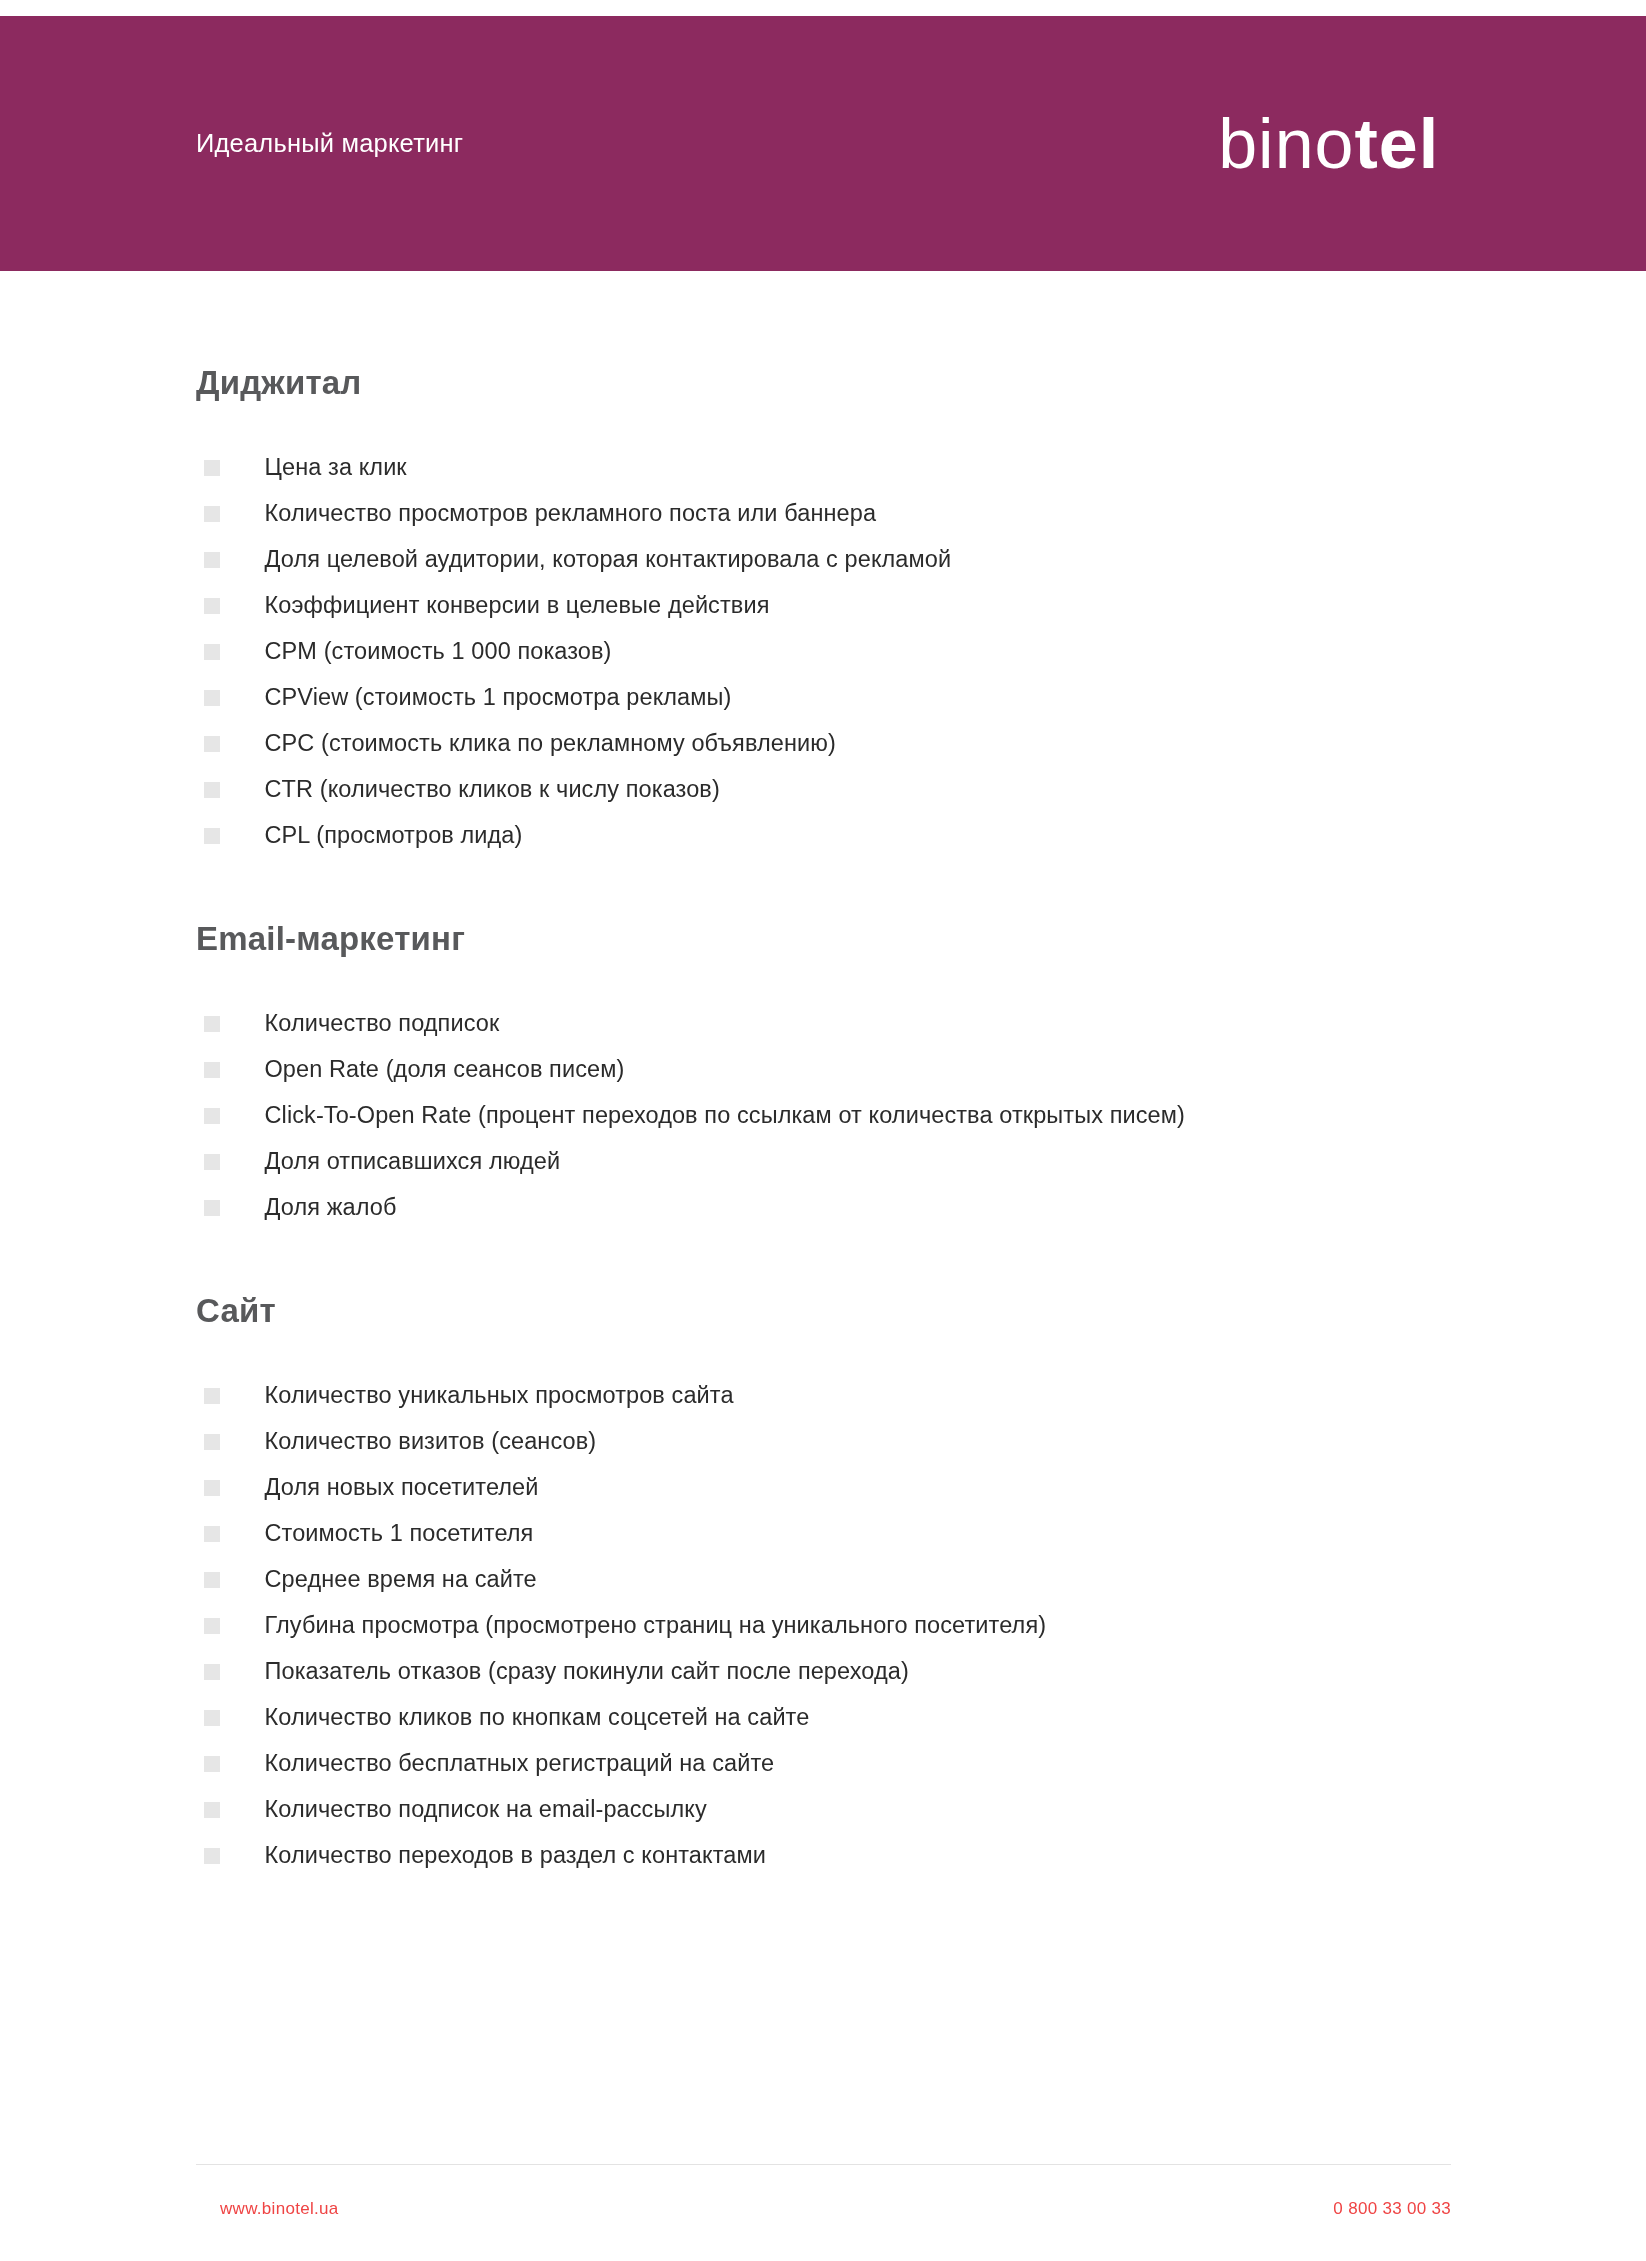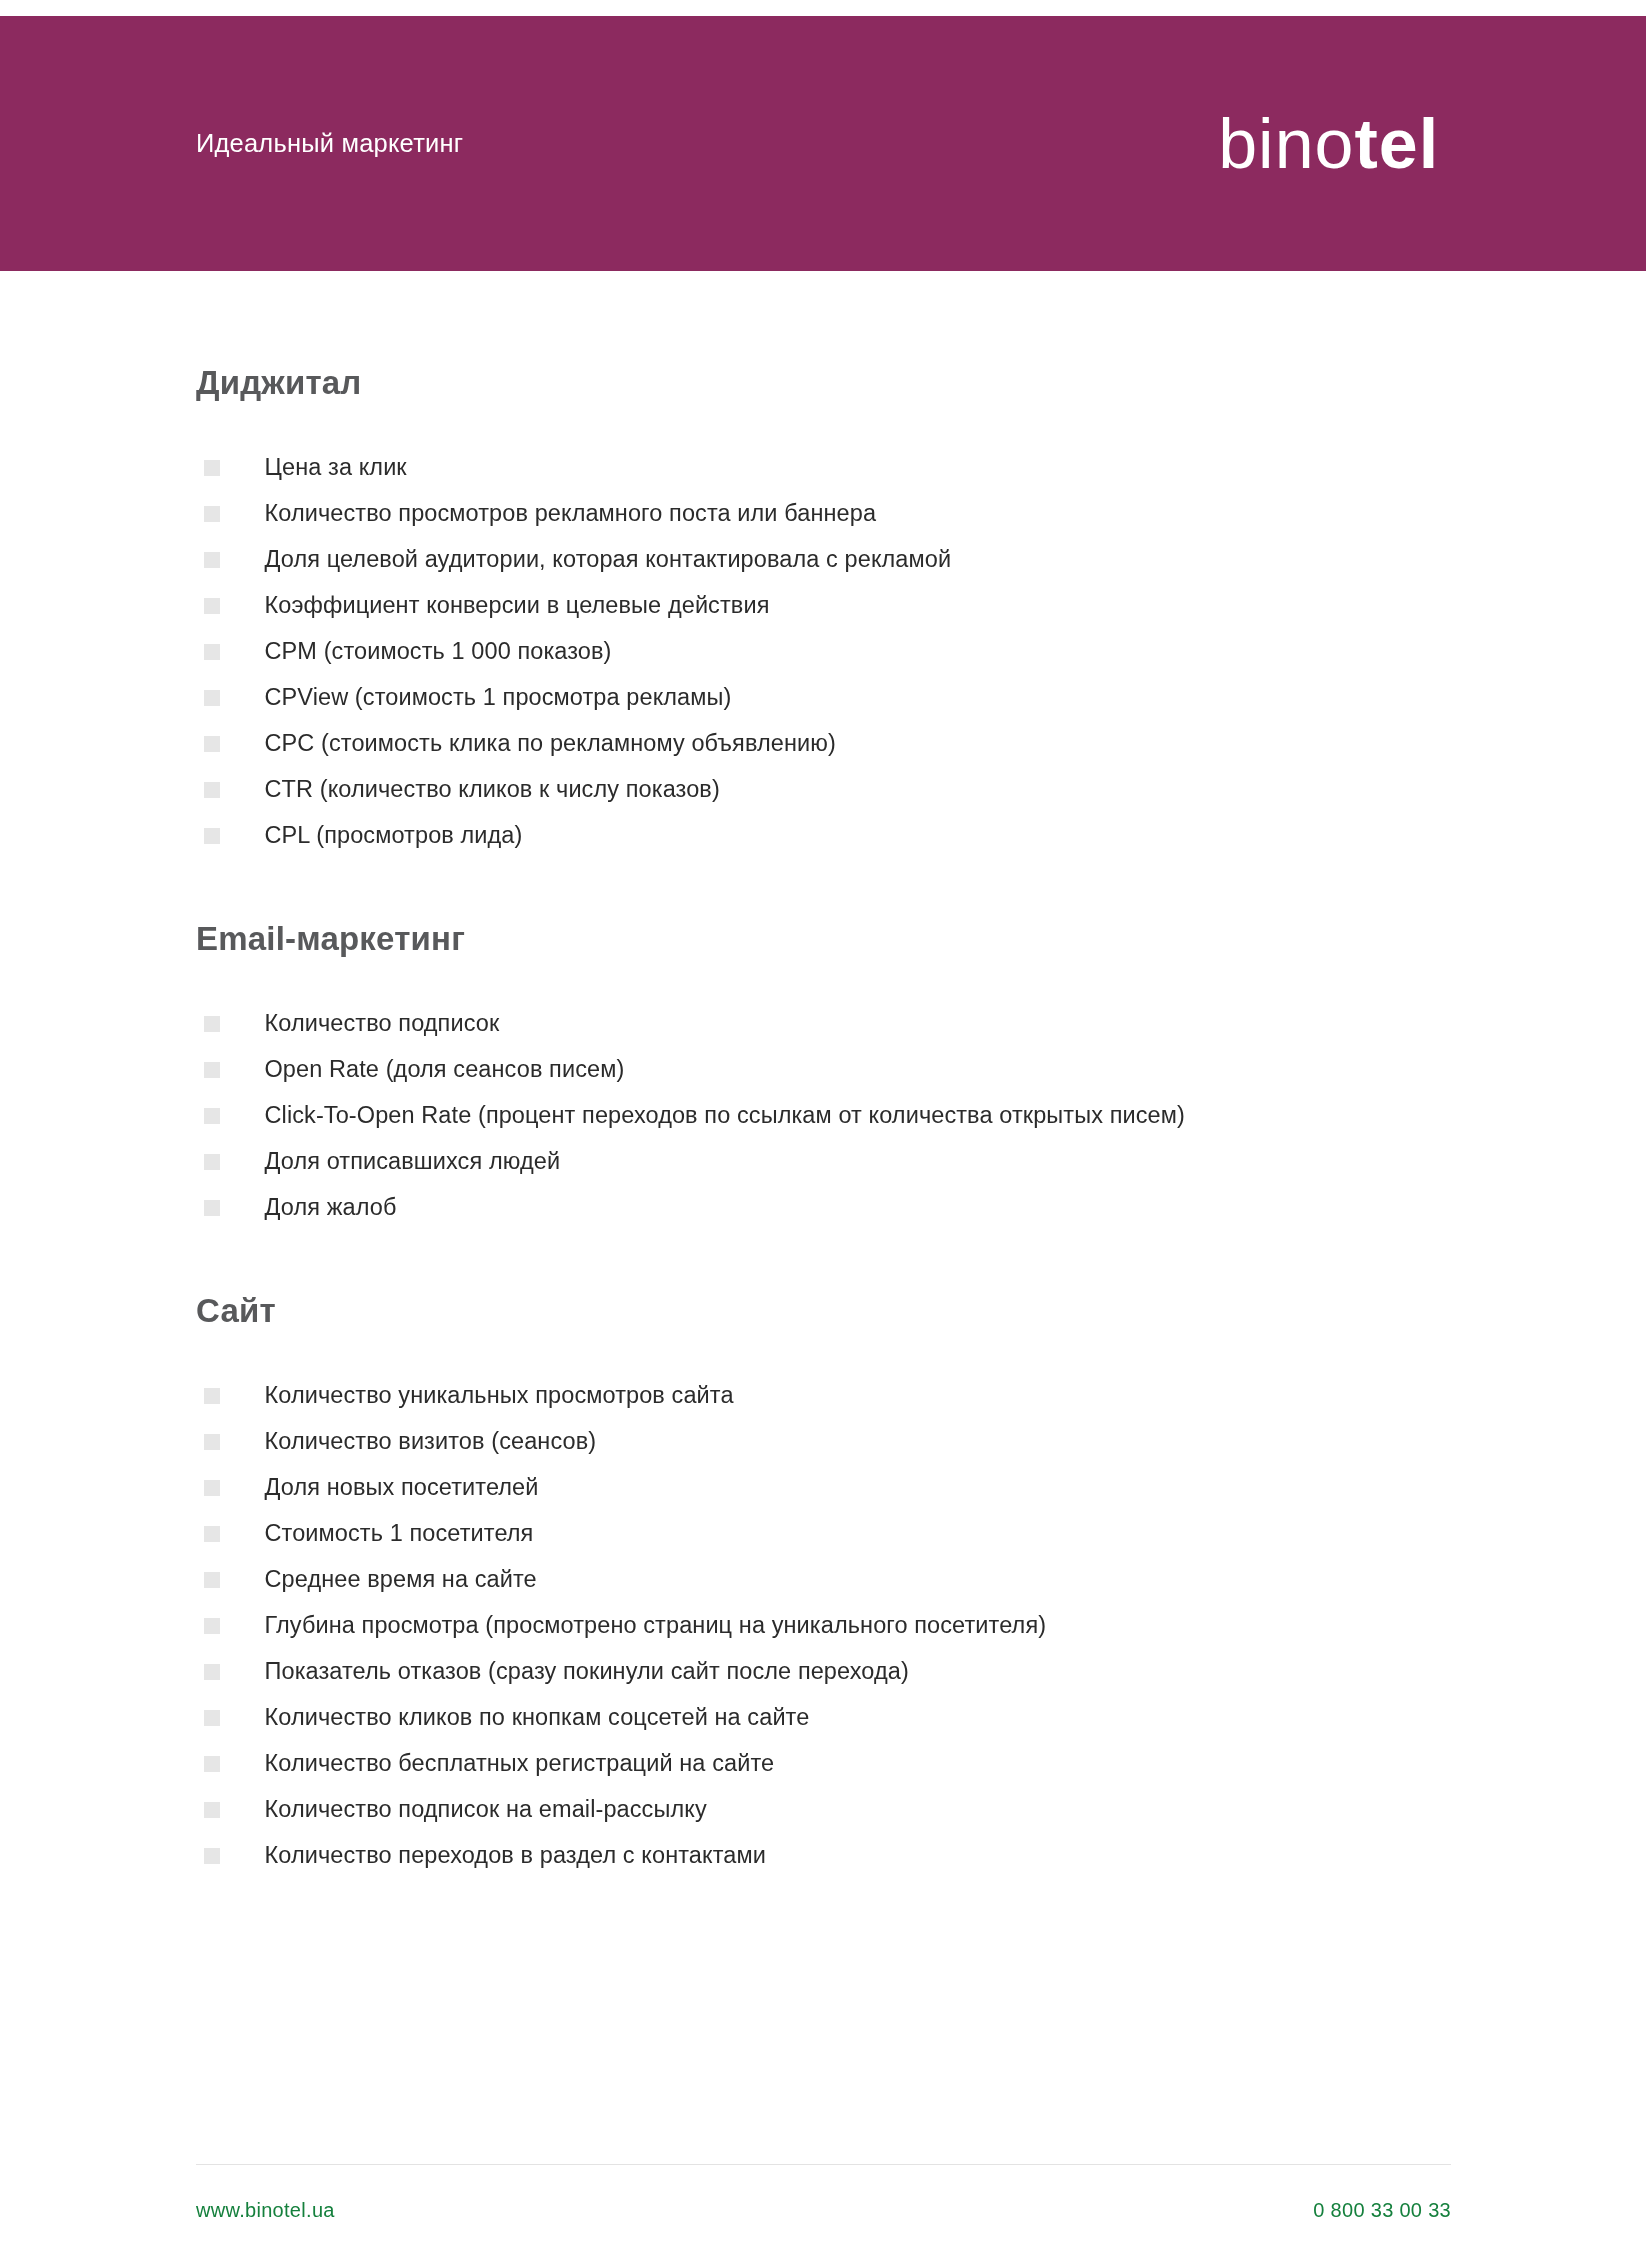--- a/index.html
+++ b/index.html
@@ -128,25 +128,26 @@
     position: absolute;
     left: 0;
     right: 0;
     top: 35px;
     display: flex;
     align-items: center;
     justify-content: space-between;
   }
 
   .footer-text {
-    color: #15803d;
-    font-size: 20px;
+    color: #ef4444;
+    font-size: 17px;
     font-weight: 400;
     letter-spacing: 0.3px;
     white-space: nowrap;
+    margin-left: 24px;
   }
 </style>
 </head>
 <body>
 
 <div class="header">
   <div class="header-inner">
     <div class="header-tagline">Идеальный маркетинг</div>
     <div class="logo">
       <span class="logo-light">bino</span>

